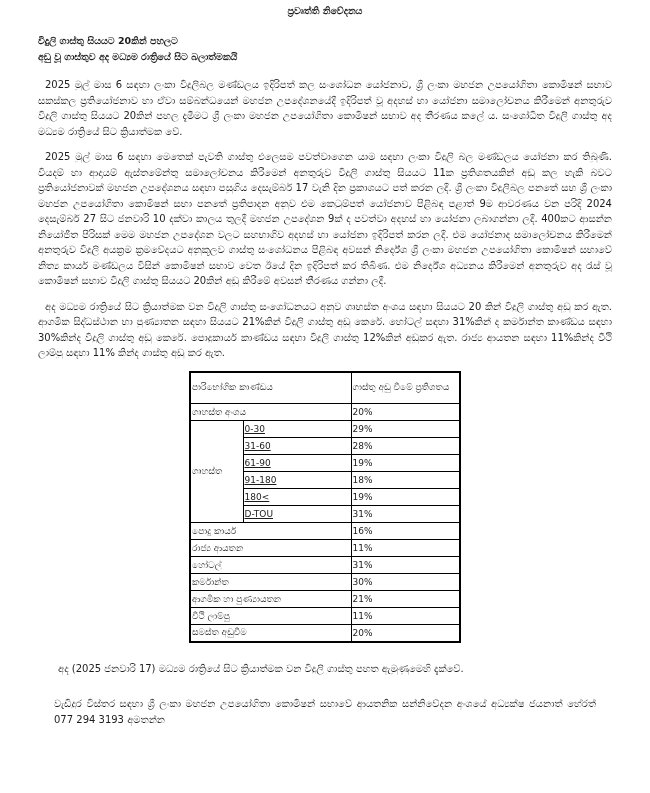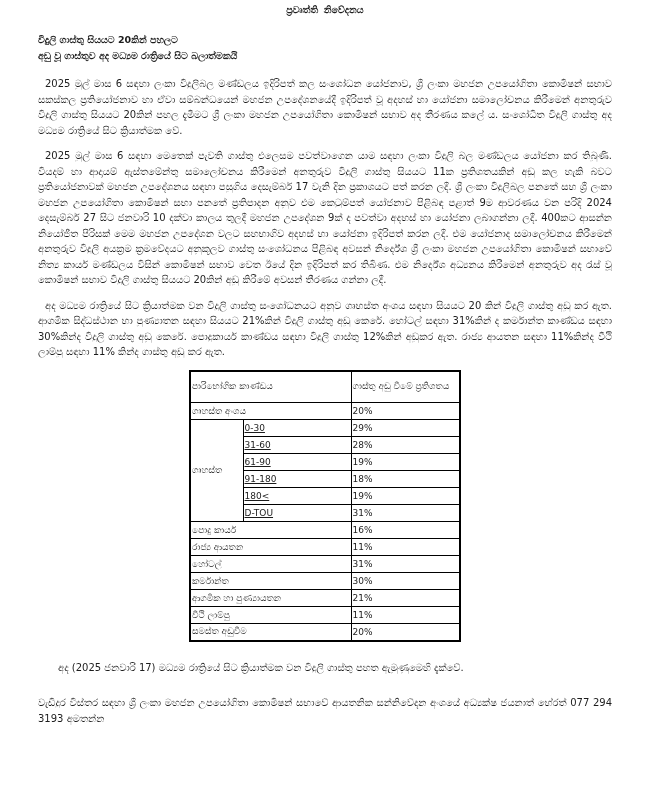--- a/index.html
+++ b/index.html
@@ -16,21 +16,20 @@
     text-align: center;
     font-size: 9.5px;
     font-weight: 600;
     margin: 0 0 18px 0;
   }
   .title {
     text-align: center;
     font-size: 9.5px;
     font-weight: bold;
     margin: 0 0 16px 0;
-    font-family: Liberation Mono, monospace;
   }
   .headline {
     text-align: left;
     font-size: 9.5px;
     font-weight: bold;
     line-height: 15.5px;
     margin: 0 0 13px 0;
   }
 
   p.body {
@@ -57,21 +56,21 @@
   }
   table.tariff th { height: 32px; line-height: 13px; }
   .w-cat   { width: 150px; }
   .w-group { width: 53px;  }
   .w-range { width: 108px; text-decoration: underline;  }
   .w-pct   { width: 109px; }
   td.range { font-weight: bold; }
   td.pct   { font-weight: bold; }
 
   p.closing { margin: 18px 0 20px 13px; text-indent: 7px; }
-  p.contact { margin: 0; }
+  p.contact { margin: 16px; }
 </style>
 </head>
 <body>
 
 <div class="doc">
 
 
   <div class="title">ප්‍රවෘත්ති නිවේදනය</div>
 
   <div class="headline">

